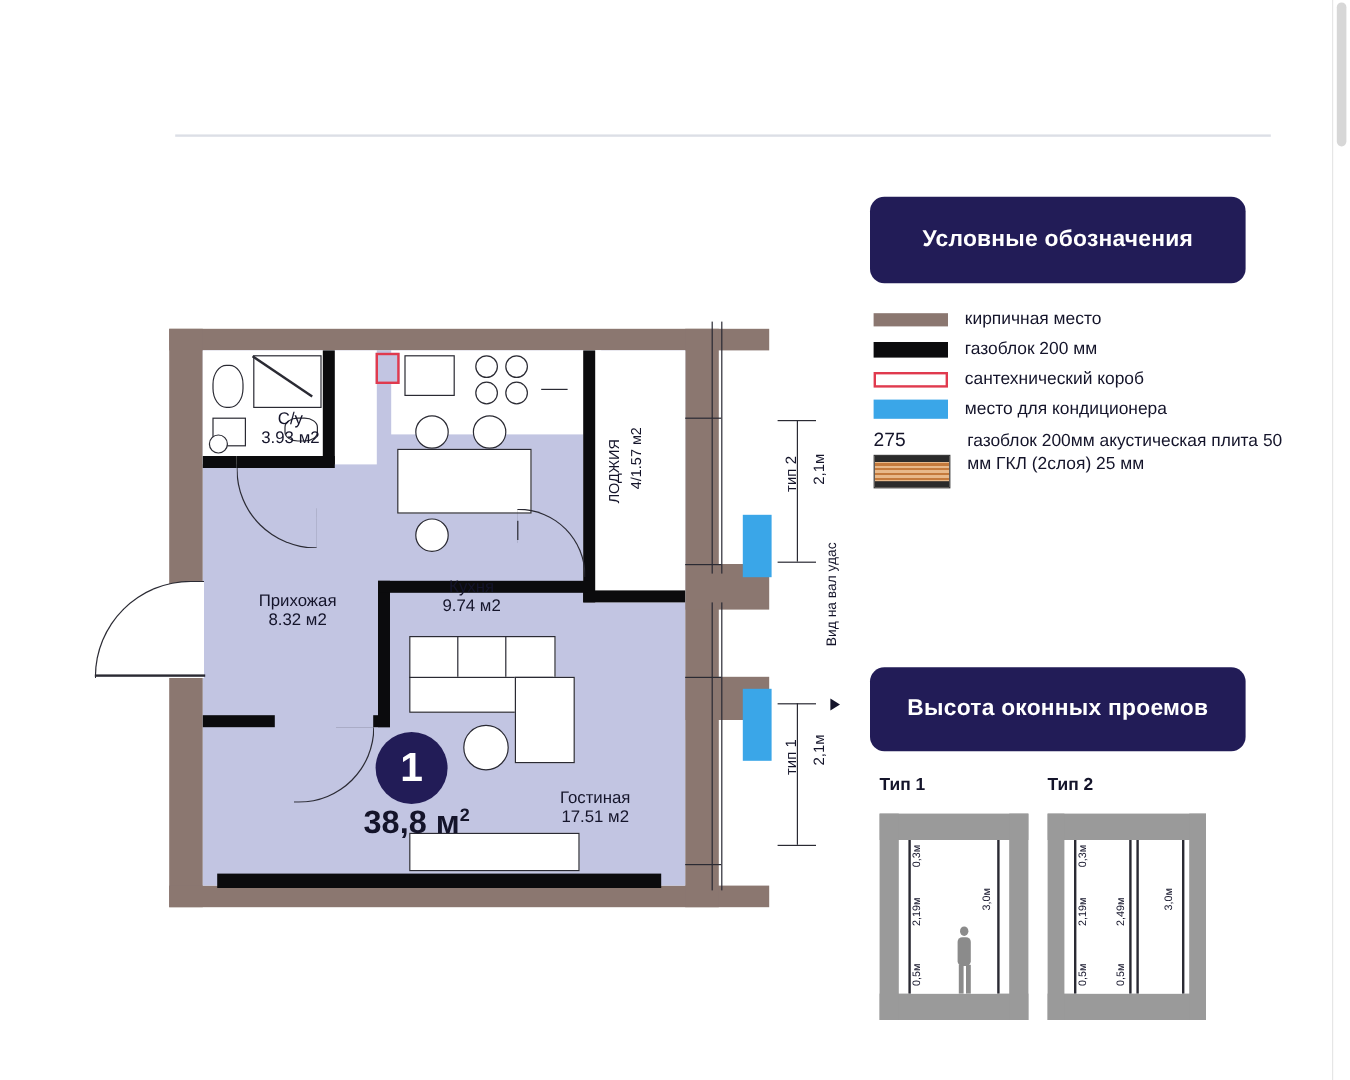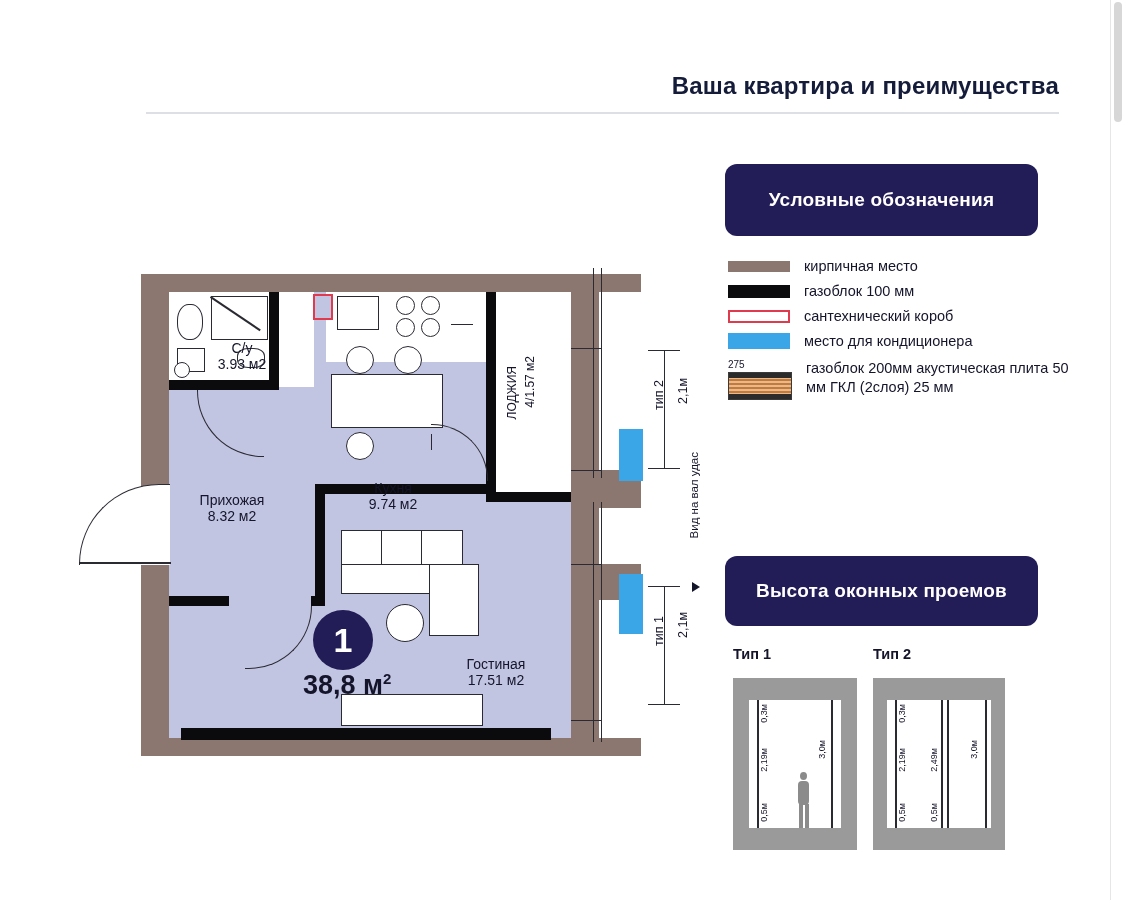--- a/index.html
+++ b/index.html
@@ -35,21 +35,21 @@
 
   
   .pill{position:absolute;background:#221c57;color:#fff;border-radius:12px;display:flex;align-items:center;justify-content:center;
         font-size:19px;font-weight:bold;letter-spacing:.2px;}
   .legend{position:absolute;left:728px;top:258px;width:360px;}
   .leg-row{display:flex;align-items:center;margin-bottom:9px;}
   .leg-swatch{width:62px;height:11px;flex:0 0 62px;margin-right:14px;}
   .leg-txt{font-size:14.5px;color:#14142a;}
   .leg-block{display:flex;align-items:flex-start;margin-top:10px;}
   .leg-stack{flex:0 0 62px;margin-right:14px;}
-  .stack-w{font-size:10px;color:#14142a;margin-bottom:2px;}
+  .stack-w{font-size:16px;color:#14142a;margin-bottom:2px;}
   .stack-img{width:62px;height:26px;border:1px solid #3a3a3a;background:
      repeating-linear-gradient(0deg,#e8b98a 0 2px,#c47a3c 2px 4px);position:relative;overflow:hidden;}
   .stack-img.s2{height:20px;}
   .stack-img:before{content:"";position:absolute;left:0;right:0;top:0;height:5px;background:#2b2b2b;}
   .stack-img:after{content:"";position:absolute;left:0;right:0;bottom:0;height:5px;background:#2b2b2b;}
   .leg-txt2{font-size:14.5px;color:#14142a;line-height:1.28;}
 
   
   .wh{position:absolute;}
   .wh-title{font-size:14.5px;font-weight:bold;color:#14142a;}
@@ -59,21 +59,20 @@
 </style>
 </head>
 <body>
 
 <div class="root">
 
   <div class="edge-strip">
     <div class="edge-thumb"></div>
   </div>
 
-  <div class="header-title">Ваша квартира и преимущества</div>
   <div class="header-rule"></div>
 
   <div class="plan">
 
     <div class="brickwall" style="left:0;top:0;width:500px;height:18px;"></div>
     <div class="brickwall" style="left:0;top:0;width:28px;height:482px;"></div>
     <div class="brickwall" style="left:0;top:464px;width:500px;height:18px;"></div>
     <div class="brickwall" style="left:430px;top:0;width:28px;height:482px;"></div>
     <div class="brickwall" style="left:430px;top:196px;width:70px;height:38px;"></div>
     <div class="brickwall" style="left:430px;top:290px;width:70px;height:36px;"></div>
@@ -127,21 +126,21 @@
     <div class="thin" style="left:200px;top:290px;width:120px;height:1.2px;"></div>
     <div class="thin" style="left:240px;top:256px;width:1.2px;height:34px;"></div>
     <div class="thin" style="left:280px;top:256px;width:1.2px;height:34px;"></div>
     <div class="furn" style="left:288px;top:290px;width:48px;height:70px;"></div>
     <div class="furn furn-r" style="left:245px;top:330px;width:36px;height:36px;"></div>
     <div class="furn" style="left:200px;top:420px;width:140px;height:30px;"></div>
 
     <div class="label" style="left:46px;top:66px;width:110px;">
       <span>С/у</span><br><span>3.93 м2</span>
     </div>
-    <div class="label" style="left:16px;top:218px;width:150px;">
+    <div class="label" style="left:32px;top:218px;width:150px;">
       <span>Прихожая</span><br><span>8.32 м2</span>
     </div>
     <div class="label" style="left:192px;top:206px;width:120px;">
       <span>Кухня</span><br><span>9.74 м2</span>
     </div>
     <div class="label" style="left:275px;top:382px;width:160px;">
       <span>Гостиная</span><br><span>17.51 м2</span>
     </div>
     <div class="vtxt" style="left:364px;top:92px;font-weight:normal;">ЛОДЖИЯ</div>
     <div class="vtxt" style="left:382px;top:82px;">4/1.57 м2</div>
@@ -184,21 +183,21 @@
 
   <div class="pill" style="left:725px;top:164px;width:313px;height:72px;">Условные обозначения</div>
 
   <div class="legend">
     <div class="leg-row">
       <div class="leg-swatch" style="background:#8b7770;"></div>
       <div class="leg-txt">кирпичная место</div>
     </div>
     <div class="leg-row">
       <div class="leg-swatch" style="background:#0b0b0d;height:13px;"></div>
-      <div class="leg-txt">газоблок 100 мм</div>
+      <div class="leg-txt">газоблок 200 мм</div>
     </div>
     <div class="leg-row">
       <div class="leg-swatch" style="background:#fff;border:2px solid #e03a4e;height:13px;box-sizing:border-box;"></div>
       <div class="leg-txt">сантехнический короб</div>
     </div>
     <div class="leg-row">
       <div class="leg-swatch" style="background:#3aa6e8;height:16px;"></div>
       <div class="leg-txt">место для кондиционера</div>
     </div>
 

